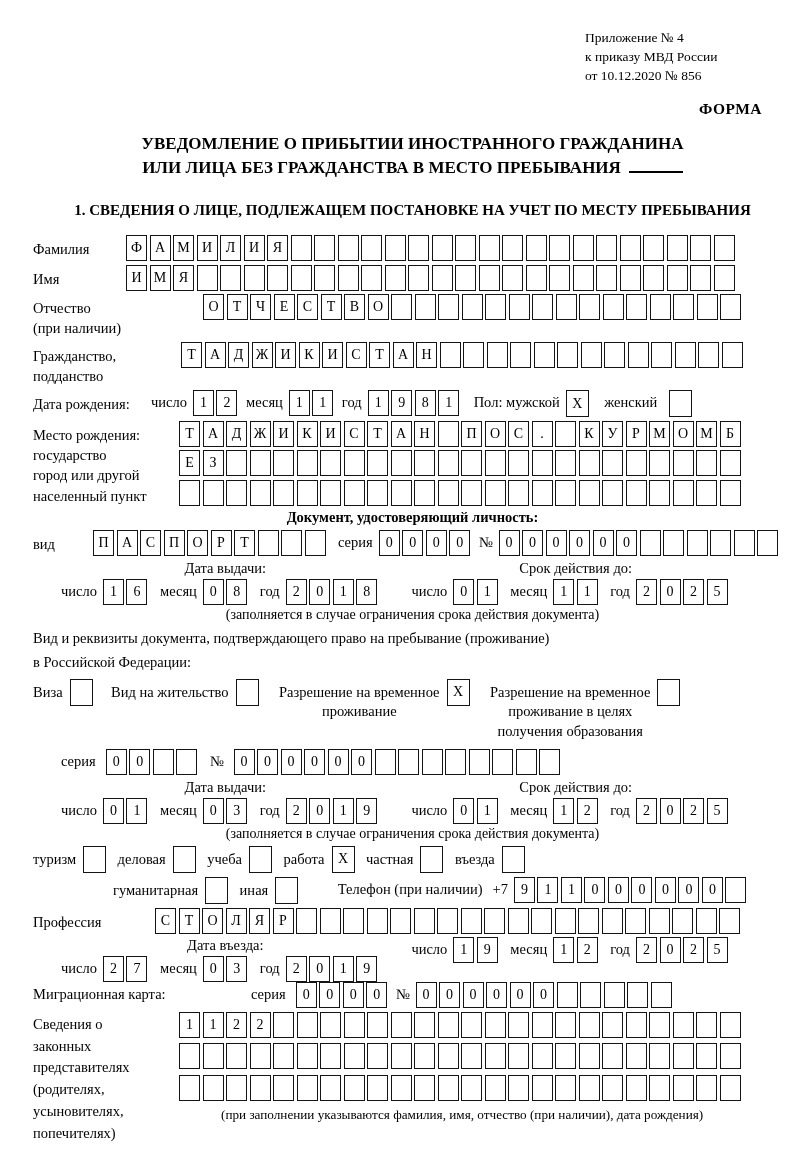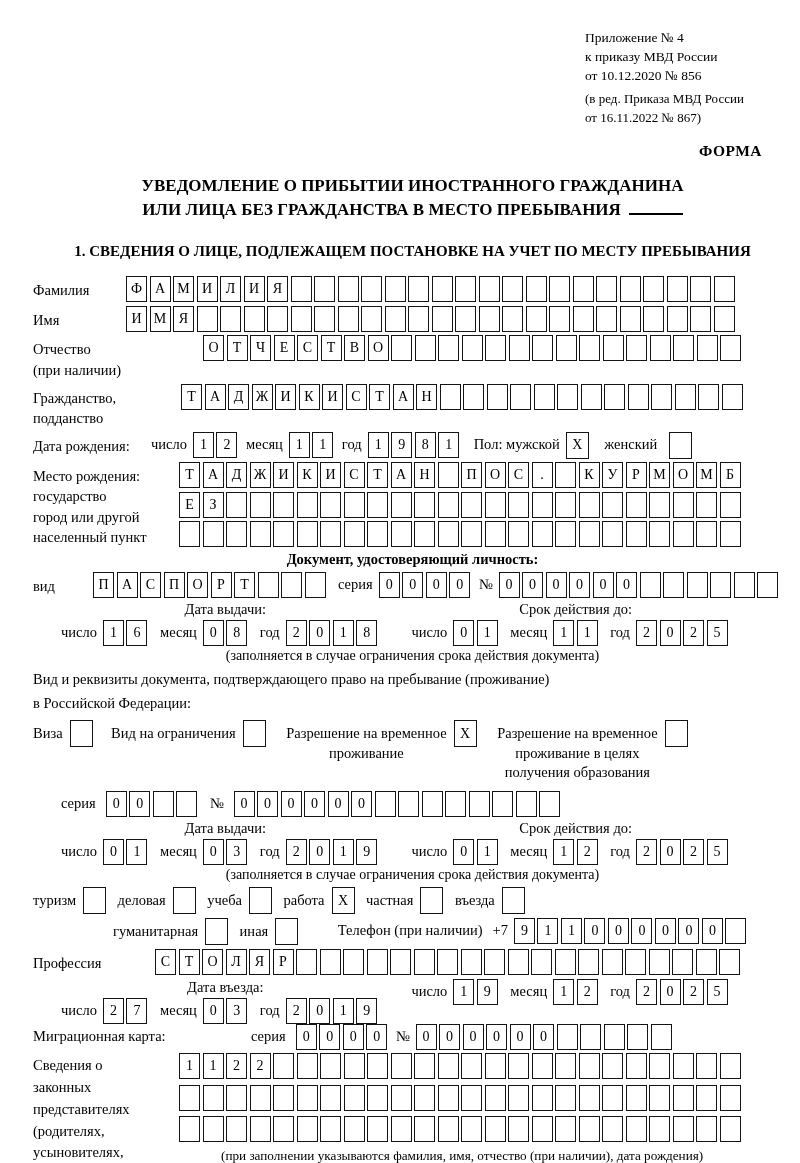--- a/index.html
+++ b/index.html
@@ -58,22 +58,20 @@
   .reps-note{font-size:13.2px;margin-left:42px;margin-top:6px;}
 </style>
 </head>
 <body>
 
 <div class="page">
 
   <div class="appendix ml">Приложение № 4
 к приказу МВД России
 от 10.12.2020 № 856</div>
-  <div class="edition ml">(в ред. Приказа МВД России
-от 16.11.2022 № 867)</div>
   <div class="form-label">ФОРМА</div>
 
   <div class="title">
     <div>УВЕДОМЛЕНИЕ О ПРИБЫТИИ ИНОСТРАННОГО ГРАЖДАНИНА</div>
     <div><span>ИЛИ ЛИЦА БЕЗ ГРАЖДАНСТВА В МЕСТО ПРЕБЫВАНИЯ</span><span class="title-underline"></span></div>
   </div>
 
   <div class="section-heading">1. СВЕДЕНИЯ О ЛИЦЕ, ПОДЛЕЖАЩЕМ ПОСТАНОВКЕ НА УЧЕТ ПО МЕСТУ ПРЕБЫВАНИЯ</div>
 
   <div class="frow">
@@ -417,21 +415,21 @@
   <div class="intro ml">Вид и реквизиты документа, подтверждающего право на пребывание (проживание)
 в Российской Федерации:</div>
   <div class="opts">
     <div class="opt">
       <div class="opt-label">Виза</div>
       <div class="cells boxwrap">
           <span class="cell"></span>
         </div>
     </div>
     <div class="opt" style="margin-left:16px;">
-      <div class="opt-label">Вид на ограничения</div>
+      <div class="opt-label">Вид на жительство</div>
       <div class="cells boxwrap">
           <span class="cell"></span>
         </div>
     </div>
     <div class="opt" style="margin-left:18px;">
       <div class="opt-label ml">Разрешение на временное
 проживание</div>
       <div class="cells boxwrap">
           <span class="cell">X</span>
         </div>

